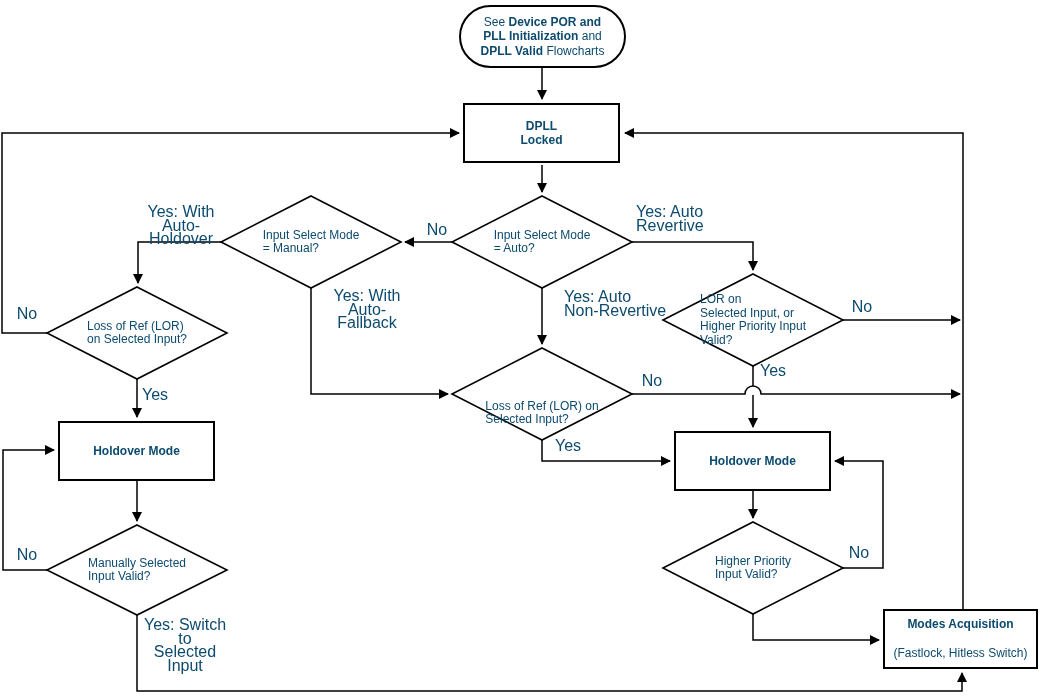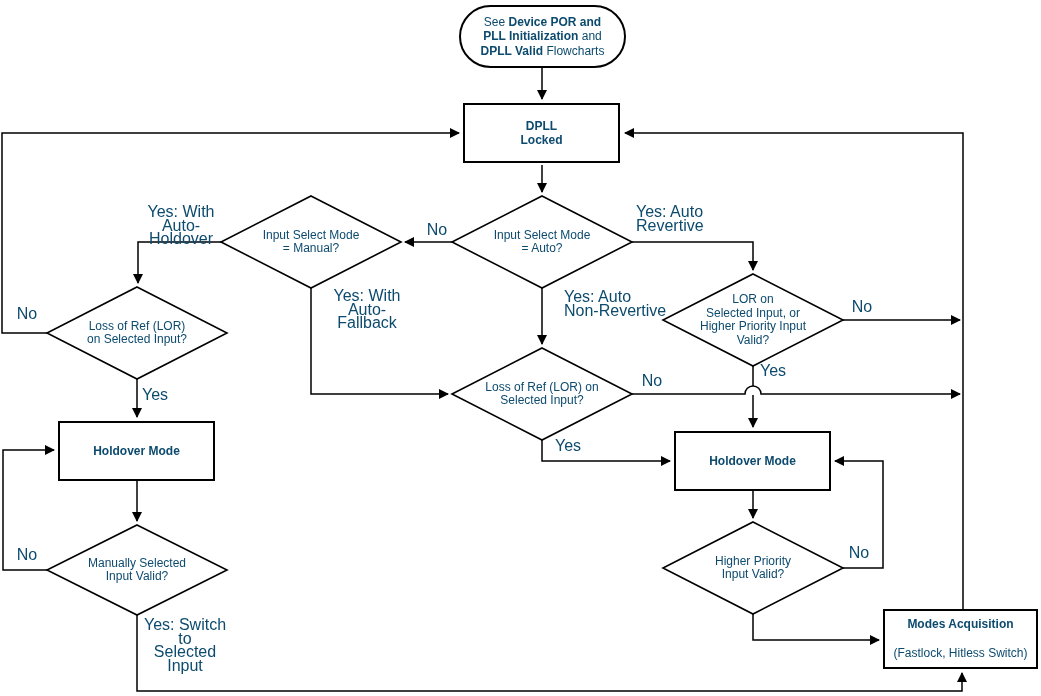--- a/index.html
+++ b/index.html
@@ -5,21 +5,21 @@
   html,body{margin:0;padding:0;background:#fff;}
   #canvas{position:relative;width:1041px;height:696px;background:#fff;
           font-family:"Liberation Sans",sans-serif;color:#0c4a6e;overflow:hidden;}
   #wires{position:absolute;left:0;top:0;}
   .box{position:absolute;border:2px solid #000;background:#fff;box-sizing:border-box;
        display:flex;align-items:center;justify-content:center;text-align:center;}
   .oval{border-radius:32px;}
   .lbl{font-size:12px;line-height:14.5px;white-space:pre-line;}
   .bold{font-weight:bold;}
   .node-label{position:absolute;display:flex;align-items:center;justify-content:center;
-              text-align:center;font-size:12px;line-height:13.5px;white-space:pre-line;}
+              font-size:12px;line-height:13.5px;white-space:pre-line;}
   .edge-label{position:absolute;font-size:16px;line-height:13.5px;white-space:pre-line;
               text-align:center;}
 </style>
 </head>
 <body>
 
 <div id="canvas">
 
   <svg id="wires" width="1041" height="696" viewBox="0 0 1041 696">
     <defs>
@@ -106,21 +106,21 @@
       <div>(Fastlock, Hitless Switch)</div>
     </div>
   </div>
 
   <div class="node-label" style="left:457px;top:215px;width:170px;height:54px;">Input Select Mode
 = Auto?</div>
   <div class="node-label" style="left:226px;top:215px;width:170px;height:54px;">Input Select Mode
 = Manual?</div>
   <div class="node-label" style="left:52px;top:306px;width:170px;height:54px;">Loss of Ref (LOR)
 on Selected Input?</div>
-  <div class="node-label" style="left:457px;top:367px;width:170px;height:54px;">Loss of Ref (LOR) on
+  <div class="node-label" style="left:457px;top:386px;width:170px;height:54px;">Loss of Ref (LOR) on
 Selected Input?</div>
   <div class="node-label" style="left:668px;top:292px;width:170px;height:56px;">LOR on
 Selected Input, or
 Higher Priority Input
 Valid?</div>
   <div class="node-label" style="left:52px;top:543px;width:170px;height:54px;">Manually Selected
 Input Valid?</div>
   <div class="node-label" style="left:668px;top:541px;width:170px;height:54px;">Higher Priority
 Input Valid?</div>
 

